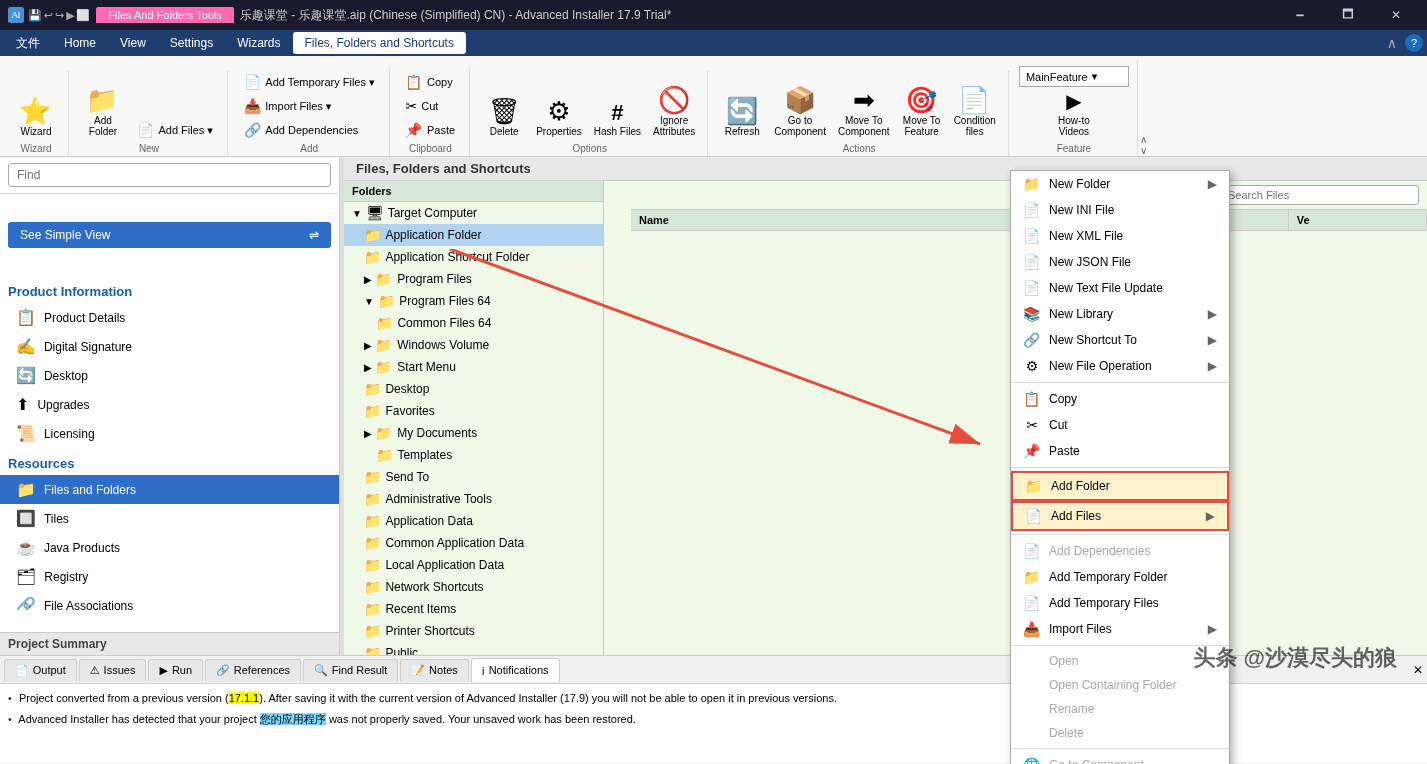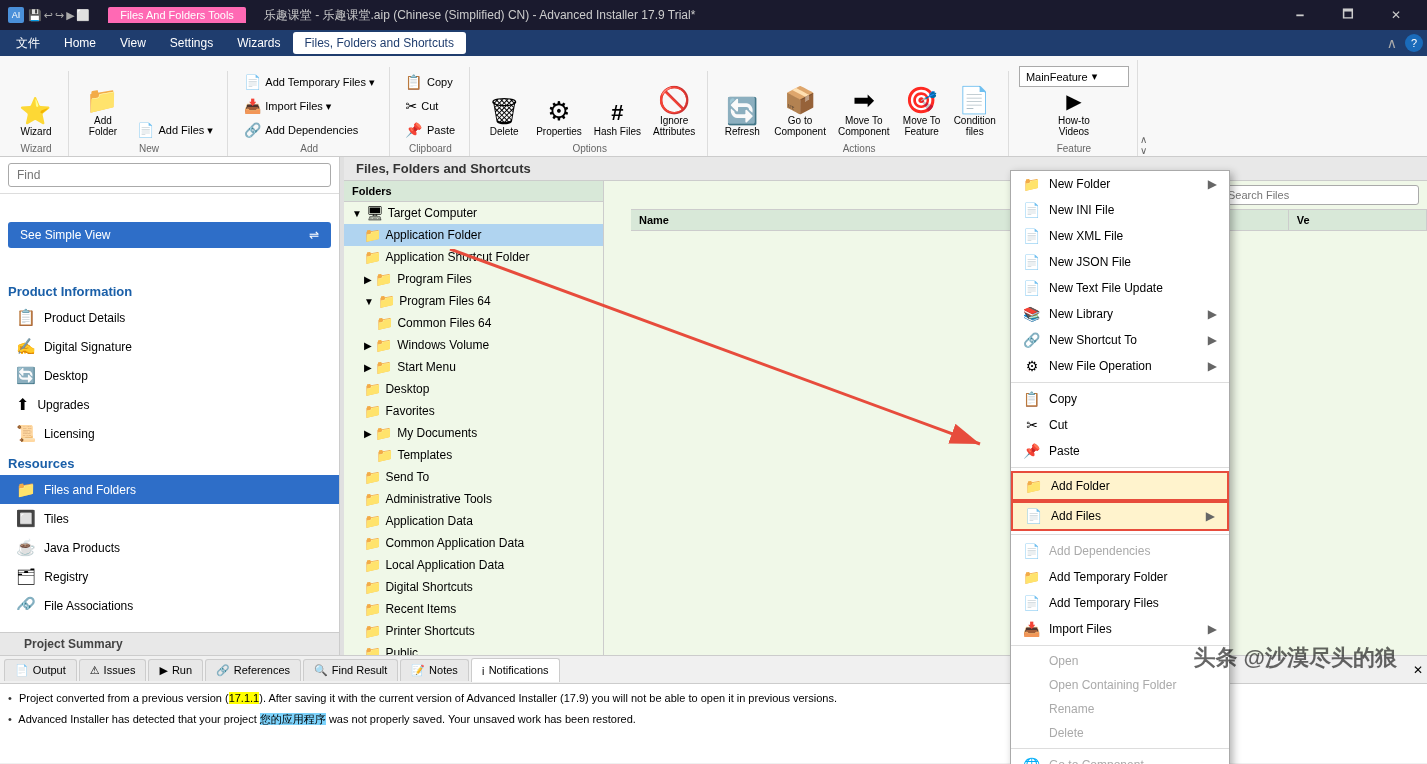--- a/index.html
+++ b/index.html
@@ -8,21 +8,21 @@
     
     #title-bar {
       background: #1a1a2e;
       height: 30px;
       display: flex;
       align-items: center;
       justify-content: space-between;
       color: white;
       padding: 0 8px;
     }
-    #title-bar .title-left { display: flex; align-items: center; gap: 18px; }
+    #title-bar .title-left { display: flex; align-items: center; gap: 6px; }
     #title-bar .title-text { font-size: 12px; color: #ccc; }
     #title-bar .win-controls { display: flex; gap: 2px; }
     #title-bar .win-btn { width: 46px; height: 30px; display: flex; align-items: center; justify-content: center; font-size: 12px; cursor: pointer; color: #ccc; }
 
     
     #menu-bar {
       background: #1f3d6e;
       height: 26px;
       display: flex;
       align-items: center;
@@ -323,21 +323,21 @@
       color: rgba(0,0,0,0.6);
       font-weight: bold;
       pointer-events: none;
       z-index: 2000;
     }
 
     
     .project-summary {
       background: #e8e8e8;
       border-top: 1px solid #ccc;
-      padding: 4px 24px;
+      padding: 4px 8px;
       font-size: 12px;
       font-weight: bold;
       color: #444;
     }
   </style>
 </head>
 <body>
 
 <div id="title-bar">
   <div class="title-left">
@@ -645,21 +645,21 @@
         <div class="folder-item indent1">
           <span class="folder-icon">📁</span>
           <span>Common Application Data</span>
         </div>
         <div class="folder-item indent1">
           <span class="folder-icon">📁</span>
           <span>Local Application Data</span>
         </div>
         <div class="folder-item indent1">
           <span class="folder-icon">📁</span>
-          <span>Digital Shortcuts</span>
+          <span>Network Shortcuts</span>
         </div>
         <div class="folder-item indent1">
           <span class="folder-icon">📁</span>
           <span>Recent Items</span>
         </div>
         <div class="folder-item indent1">
           <span class="folder-icon">📁</span>
           <span>Printer Shortcuts</span>
         </div>
         <div class="folder-item indent1">

